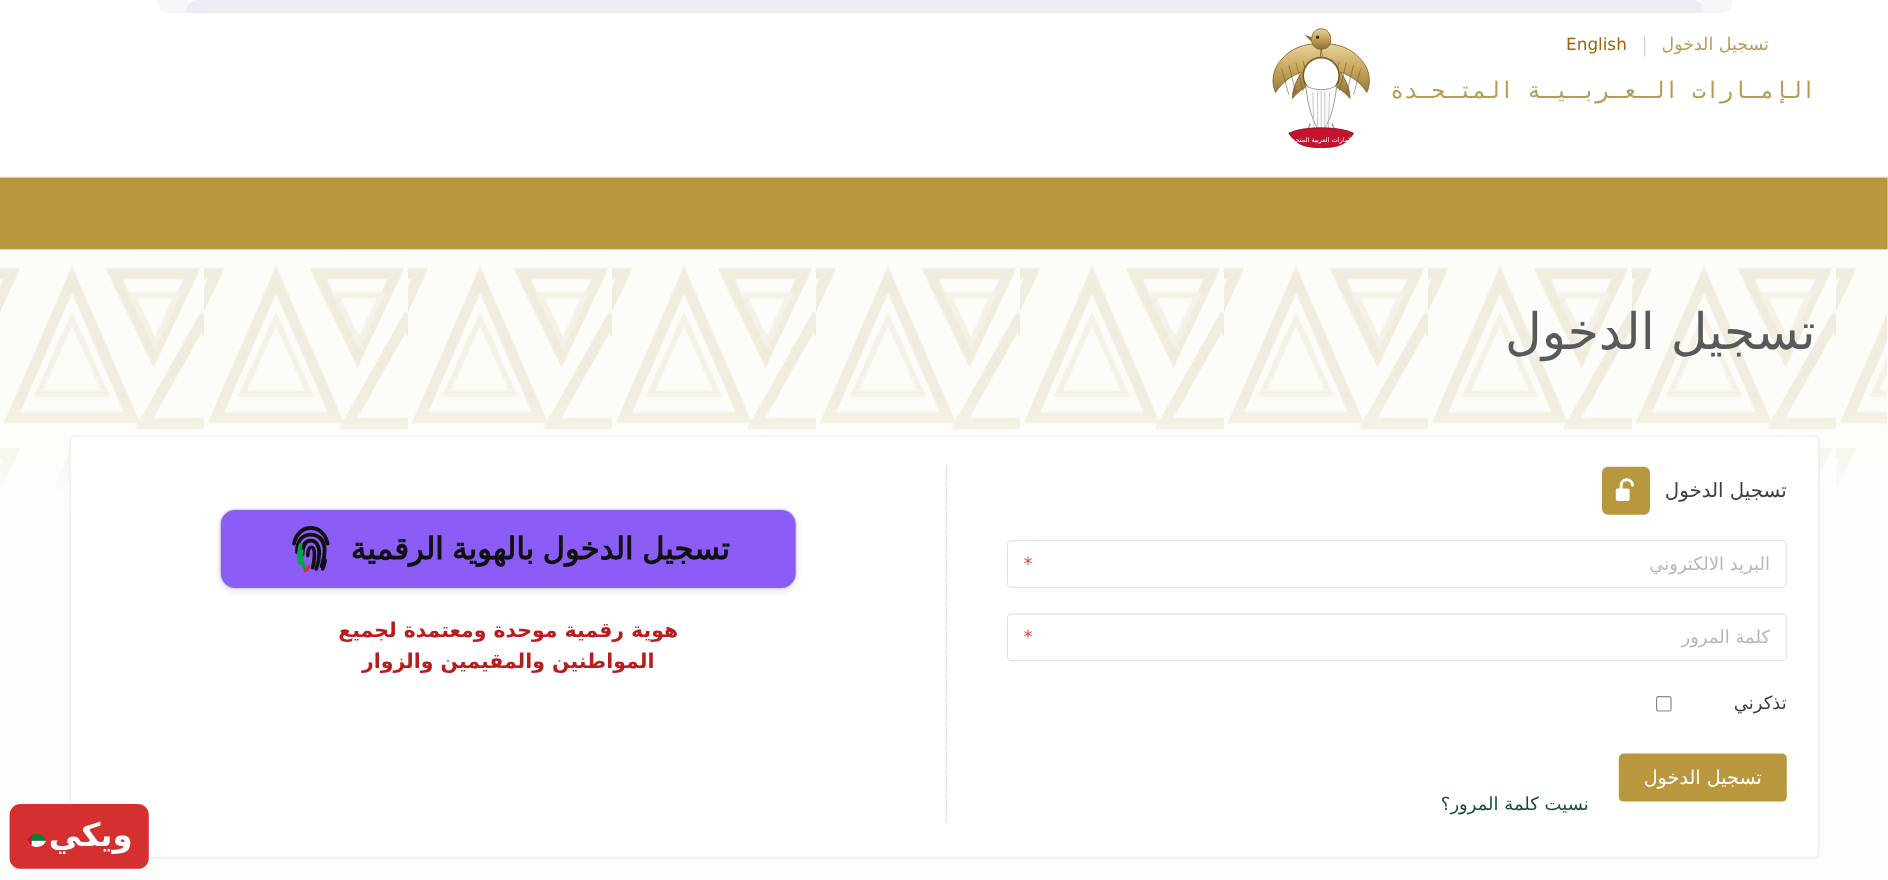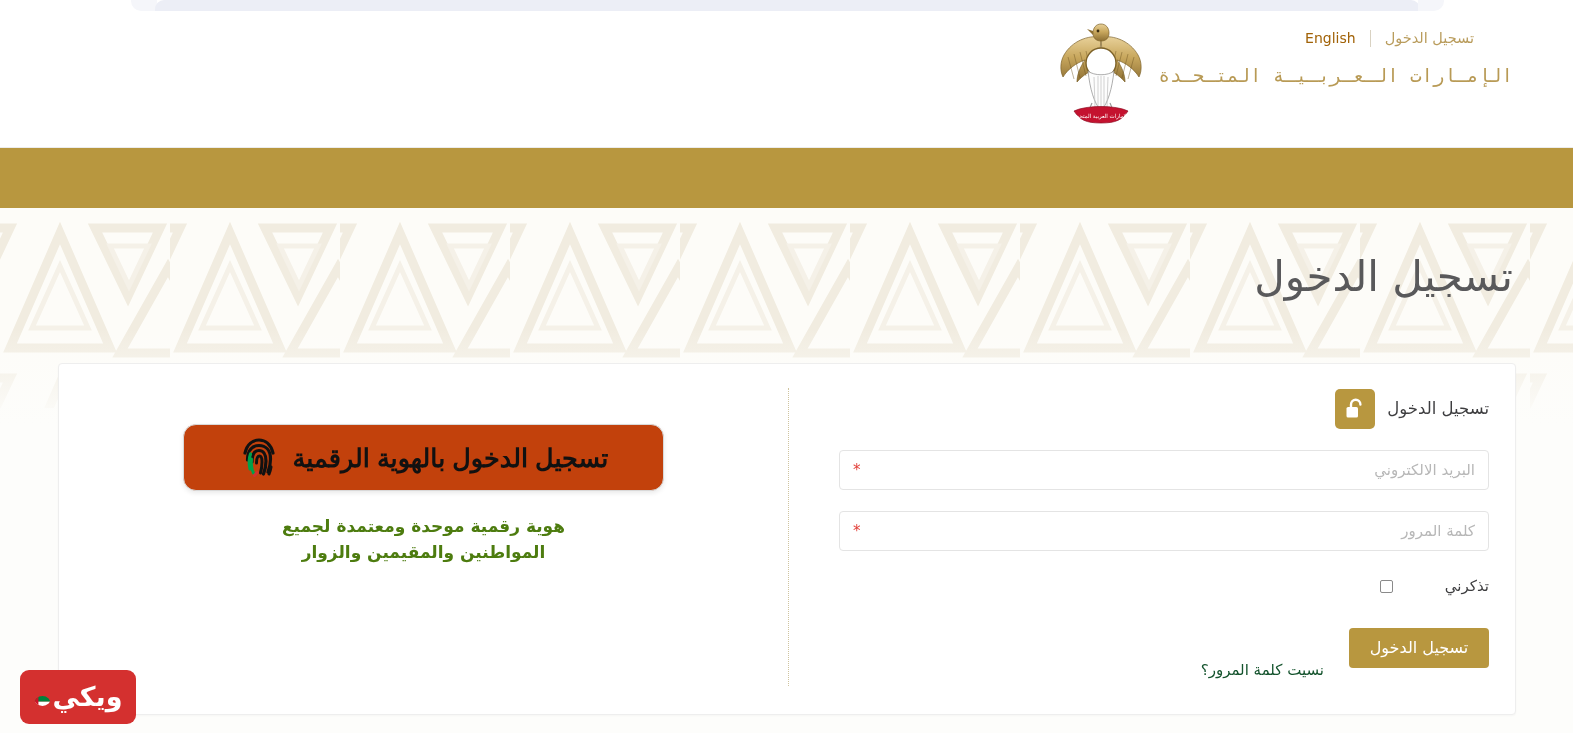--- a/index.html
+++ b/index.html
@@ -339,48 +339,48 @@
     padding-top: 60px;
   }
   .uaepass-btn {
     display: flex;
     flex-direction: row;
     align-items: center;
     justify-content: center;
     gap: 14px;
     width: 481px;
     height: 67px;
-    background: #c2410c;
+    background: #8b5cf6;
     border: 1px solid #d9d9d9;
     border-radius: 13px;
     box-shadow: 0 2px 5px rgba(0,0,0,0.09);
     cursor: pointer;
     padding: 0 20px;
   }
   .uaepass-btn-label {
     font-size: 25.5px;
     font-weight: 700;
     color: #111111;
     white-space: nowrap;
     line-height: 34px;
   }
   .uaepass-sub {
     margin-top: 22px;
     font-size: 17px;
     font-weight: 700;
-    color: #4d7c0f;
+    color: #b91c1c;
     text-align: center;
     line-height: 26px;
     max-width: 330px;
   }
 
   
   .watermark {
     position: absolute;
-    left: 20px;
+    left: 8px;
     top: 670px;
     width: 116px;
     height: 54px;
     background: #d4302f;
     border-radius: 9px;
     display: flex;
     align-items: center;
     justify-content: center;
     z-index: 20;
   }

